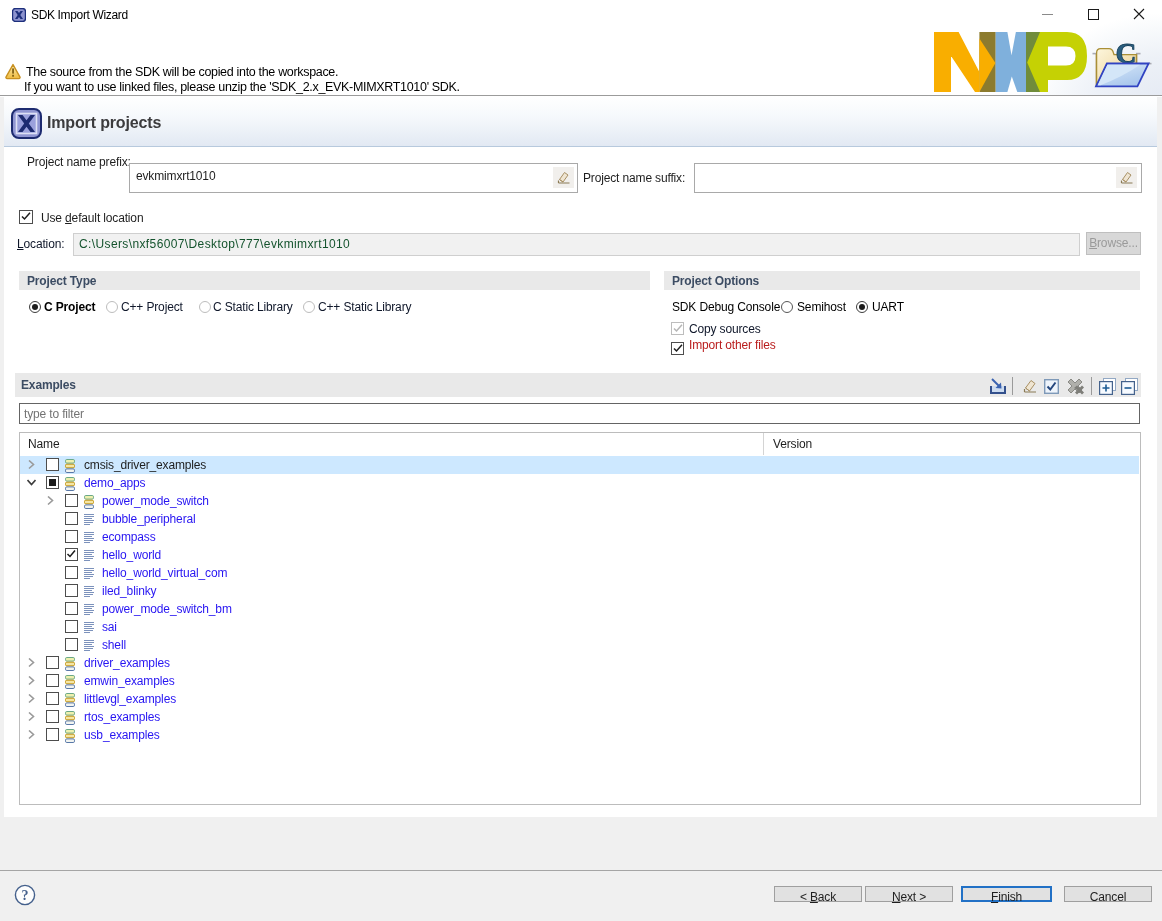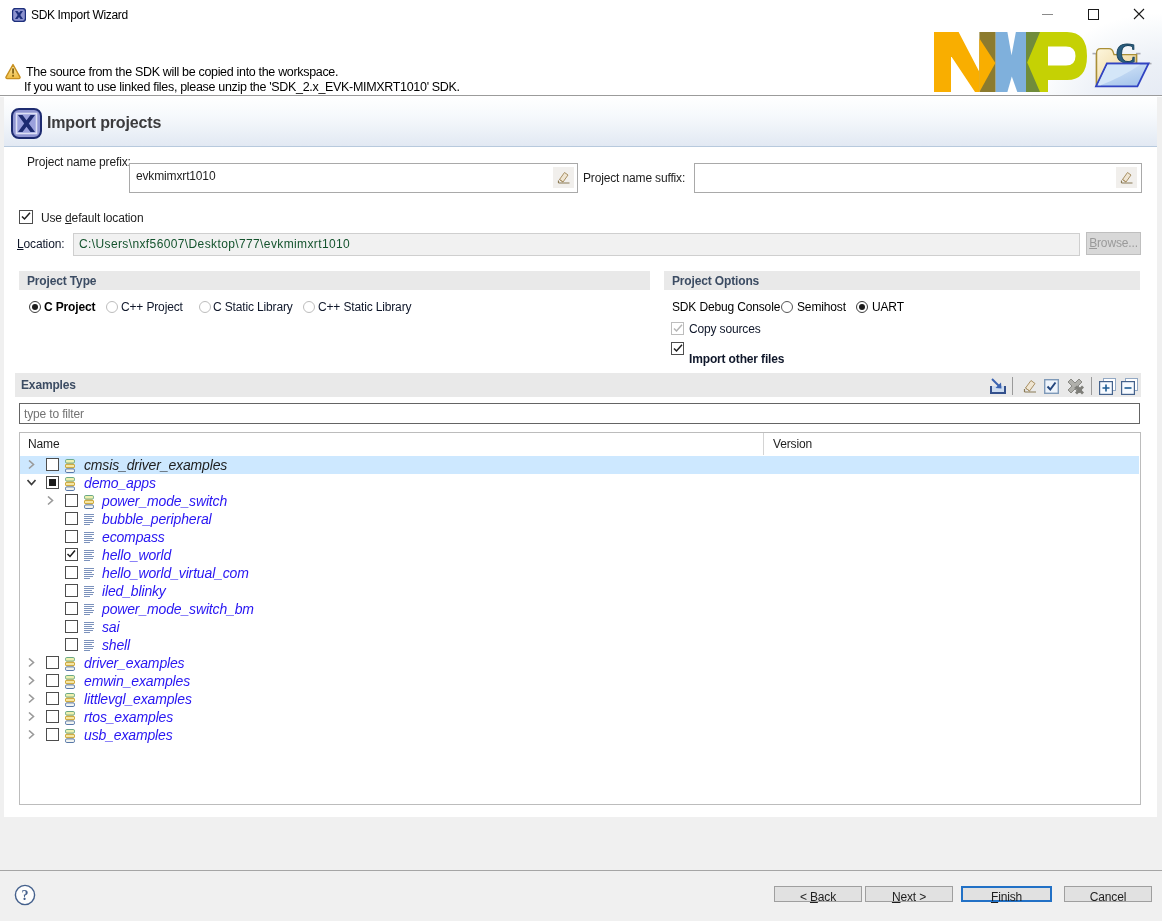--- a/index.html
+++ b/index.html
@@ -10,21 +10,21 @@
 .field{position:absolute;background:#fff;border:1px solid #a9a9a9;}
 .gbar{position:absolute;height:19px;background:#e9e9e9;}
 .gbar span{position:absolute;left:8px;top:3px;font-weight:bold;color:#3c4c63;font-size:12px;}
 .radio{position:absolute;width:10px;height:10px;border:1px solid #575757;border-radius:50%;background:#fff;}
 .radio.dis{border-color:#bdbdbd;}
 .radio.sel::after{content:"";position:absolute;left:2px;top:2px;width:6px;height:6px;background:#1c1c1c;border-radius:50%;}
 .radio.sel{border-color:#3c3c3c;}
 .cb{position:absolute;width:11px;height:11px;border:1px solid #4d4d4d;background:#fff;}
 .cb.dis{border-color:#bdbdbd;}
 .btn{position:absolute;height:16px;background:#e1e1e1;border:1px solid #9f9f9f;text-align:center;line-height:20px;font-size:12px;color:#1e1e1e;box-sizing:border-box;}
-.tlbl{position:absolute;top:2px;font-size:14px;line-height:14px;color:#2715f2;white-space:nowrap;font-style:italic;}
+.tlbl{position:absolute;top:2px;font-size:12px;line-height:14px;color:#2715f2;white-space:nowrap;}
 svg{position:absolute;}
 </style>
 </head>
 <body>
 <div class="abs" style="left:1010px;top:0;width:152px;height:95px;background:radial-gradient(ellipse 160px 110px at 105% 115%, #e4e9f3 0%, #edf1f7 48%, #f8fafc 74%, #ffffff 88%);"></div>
 
 <svg class="abs" style="left:12px;top:8px" width="14" height="14" viewBox="0 0 14 14">
  <rect x="0.5" y="0.5" width="13" height="13" rx="3" fill="#8d93ce" stroke="#1d2f7c" stroke-width="1.4"></rect>
  <path d="M3 3 L5.5 3 L7 5 L8.5 3 L11 3 L8.3 7 L11 11 L8.5 11 L7 9 L5.5 11 L3 11 L5.7 7 Z" fill="#1d2f7c"></path>
 </svg>
@@ -146,21 +146,21 @@
 <div class="lbl" style="left:872px;top:300px;color:#000;">UART</div>
 <div class="cb dis" style="left:671px;top:322px;"></div>
 <svg class="abs" style="left:673px;top:324px" width="10" height="9" viewBox="0 0 10 9">
     <path d="M1 4.5 L3.5 7 L9 0.8" stroke="#b5b5b5" stroke-width="1.5" fill="none"></path>
   </svg>
 <div class="lbl grey" style="left:689px;top:322px;">Copy sources</div>
 <div class="cb" style="left:671px;top:342px;"></div>
 <svg class="abs" style="left:673px;top:344px" width="10" height="9" viewBox="0 0 10 9">
     <path d="M1 4.5 L3.5 7 L9 0.8" stroke="#1c1c1c" stroke-width="1.5" fill="none"></path>
   </svg>
-<div class="lbl" style="left:689px;top:352px;color:#0f172a;font-weight:bold;">Import other files</div>
+<div class="lbl" style="left:689px;top:338px;color:#b91c1c;">Import other files</div>
 
 <div class="abs" style="left:15px;top:373px;width:1126px;height:24px;background:#e9e9e9;"></div>
 <div class="lbl" style="left:21px;top:378px;font-weight:bold;color:#3c4c63;">Examples</div>
 
 <svg class="abs" style="left:989px;top:378px" width="18" height="17" viewBox="0 0 18 17">
  <path d="M2 8 L2 15 L16 15 L16 8" fill="#cddcf0" stroke="#33508c" stroke-width="2"></path>
  <path d="M3 1 L11 9" stroke="#3a62b0" stroke-width="2"></path>
  <path d="M12.5 10.5 L6.5 10 L12 4.5 Z" fill="#3a62b0"></path>
 </svg>
 <div class="abs" style="left:1012px;top:377px;width:1px;height:18px;background:#9a9a9a;"></div>

